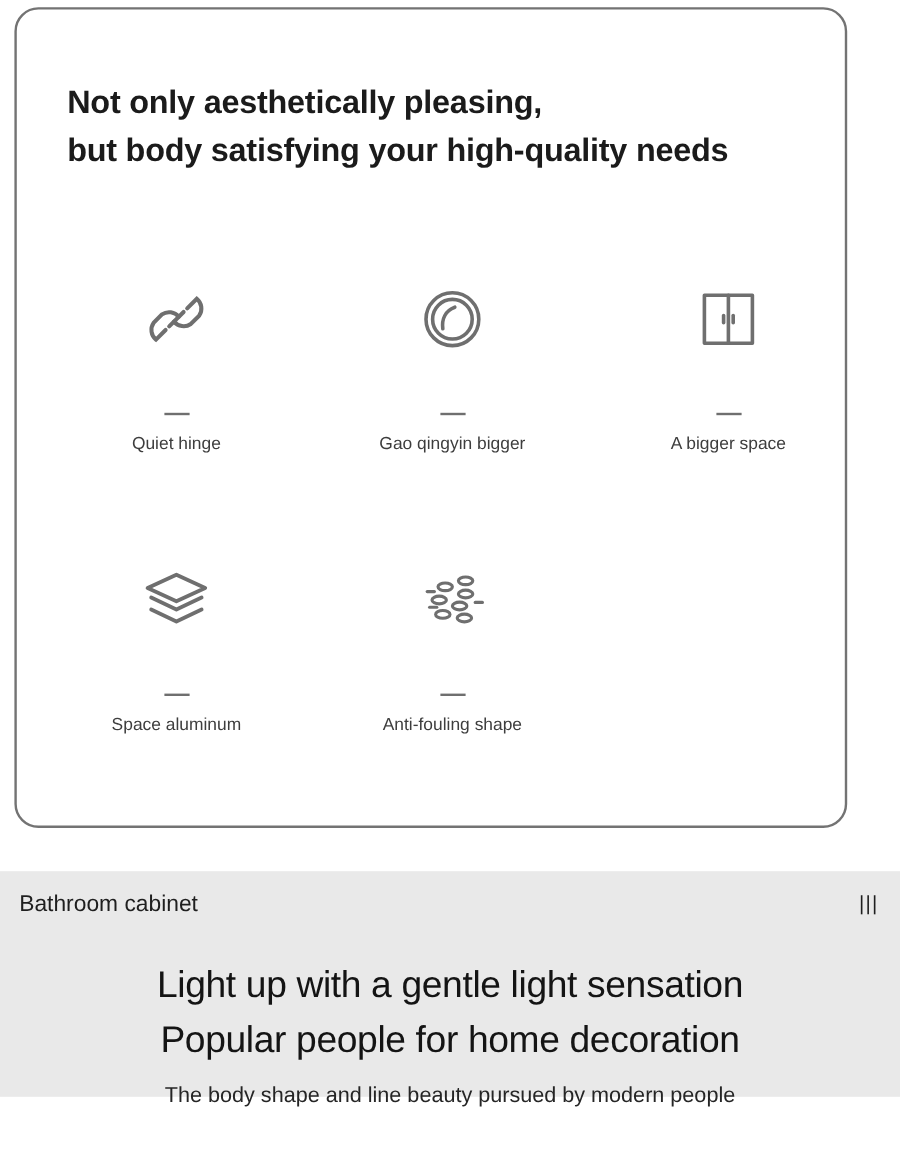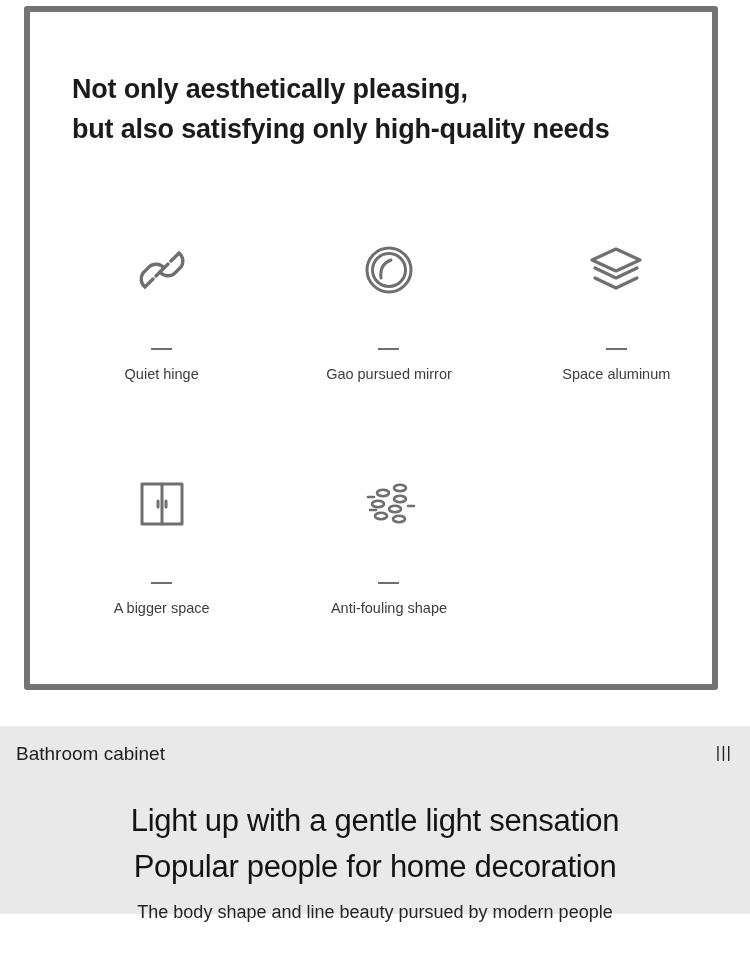--- a/index.html
+++ b/index.html
@@ -13,27 +13,27 @@
   .page {
     width: 750px;
     height: 972px;
     position: relative;
     background: #ffffff;
   }
 
   
   .feature-card {
     position: absolute;
-    left: 24px;
+    left: 12px;
     top: 6px;
     width: 694px;
     height: 684px;
     background: #ffffff;
-    border: 6px solid #737373;
-    border-radius: 3px;
+    border: 2px solid #737373;
+    border-radius: 20px;
   }
   .feature-heading {
     margin: 58px 0 0 42px;
     font-size: 27px;
     font-weight: bold;
     line-height: 1.48;
     color: #1b1b1b;
     letter-spacing: -0.2px;
   }
   .feature-heading span { display: block; }
@@ -121,21 +121,21 @@
 </style>
 </head>
 <body>
 
 <div class="page">
 
   <div class="feature-card">
 
     <div class="feature-heading">
       <span>Not only aesthetically pleasing,</span>
-      <span>but also satisfying only high-quality needs</span>
+      <span>but body satisfying your high-quality needs</span>
     </div>
 
     <div class="grid">
 
       <div class="cell">
         <div class="icon-wrap">
           <svg width="62" height="62" viewBox="0 0 62 62" fill="none" stroke="#6f6f6f" stroke-width="3.4" stroke-linecap="round">
             <path d="M22 40 L14 48 a10.5 10.5 0 0 1-2-14 l7-7 a10.5 10.5 0 0 1 14 2"></path>
             <path d="M40 22 L48 14 a10.5 10.5 0 0 1 2 14 l-7 7 a10.5 10.5 0 0 1-14-2"></path>
             <path d="M25 37 L37 25"></path>
@@ -147,47 +147,47 @@
 
       <div class="cell">
         <div class="icon-wrap">
           <svg width="62" height="62" viewBox="0 0 62 62" fill="none" stroke="#6f6f6f" stroke-width="3" stroke-linecap="round">
             <circle cx="31" cy="31" r="22"></circle>
             <circle cx="31" cy="31" r="16.5"></circle>
             <path d="M23 39 C22 31 25 24 33 21"></path>
           </svg>
         </div>
         <div class="dash"></div>
-        <div class="cell-label">Gao pursued mirror</div>
-      </div>
-
-
-      <div class="cell">
-        <div class="icon-wrap">
-          <svg width="66" height="62" viewBox="0 0 66 62" fill="none" stroke="#6f6f6f" stroke-width="3.2" stroke-linecap="round" stroke-linejoin="round">
-            <path d="M33 10 L57 21 L33 32 L9 21 Z"></path>
-            <path d="M12 29 L33 39 L54 29"></path>
-            <path d="M12 39 L33 49 L54 39"></path>
-          </svg>
-        </div>
-        <div class="dash"></div>
-        <div class="cell-label">Space aluminum</div>
-      </div>
+        <div class="cell-label">Gao qingyin bigger</div>
+      </div>
+
 
       <div class="cell">
         <div class="icon-wrap">
           <svg width="58" height="62" viewBox="0 0 58 62" fill="none" stroke="#6f6f6f" stroke-width="3" stroke-linecap="round" stroke-linejoin="round">
             <rect x="9" y="11" width="40" height="40"></rect>
             <path d="M29 11 L29 51"></path>
             <path d="M25 28 L25 34"></path>
             <path d="M33 28 L33 34"></path>
           </svg>
         </div>
         <div class="dash"></div>
         <div class="cell-label">A bigger space</div>
+      </div>
+
+      <div class="cell">
+        <div class="icon-wrap">
+          <svg width="66" height="62" viewBox="0 0 66 62" fill="none" stroke="#6f6f6f" stroke-width="3.2" stroke-linecap="round" stroke-linejoin="round">
+            <path d="M33 10 L57 21 L33 32 L9 21 Z"></path>
+            <path d="M12 29 L33 39 L54 29"></path>
+            <path d="M12 39 L33 49 L54 39"></path>
+          </svg>
+        </div>
+        <div class="dash"></div>
+        <div class="cell-label">Space aluminum</div>
       </div>
 
       <div class="cell">
         <div class="icon-wrap">
           <svg width="66" height="62" viewBox="0 0 66 62" fill="none" stroke="#6f6f6f" stroke-width="2.6" stroke-linecap="round">
             <ellipse cx="44" cy="15" rx="6" ry="3.2"></ellipse>
             <ellipse cx="27" cy="20" rx="6" ry="3.2"></ellipse>
             <ellipse cx="44" cy="26" rx="6" ry="3.2"></ellipse>
             <ellipse cx="22" cy="31" rx="6" ry="3.2"></ellipse>
             <ellipse cx="39" cy="36" rx="6" ry="3.2"></ellipse>

